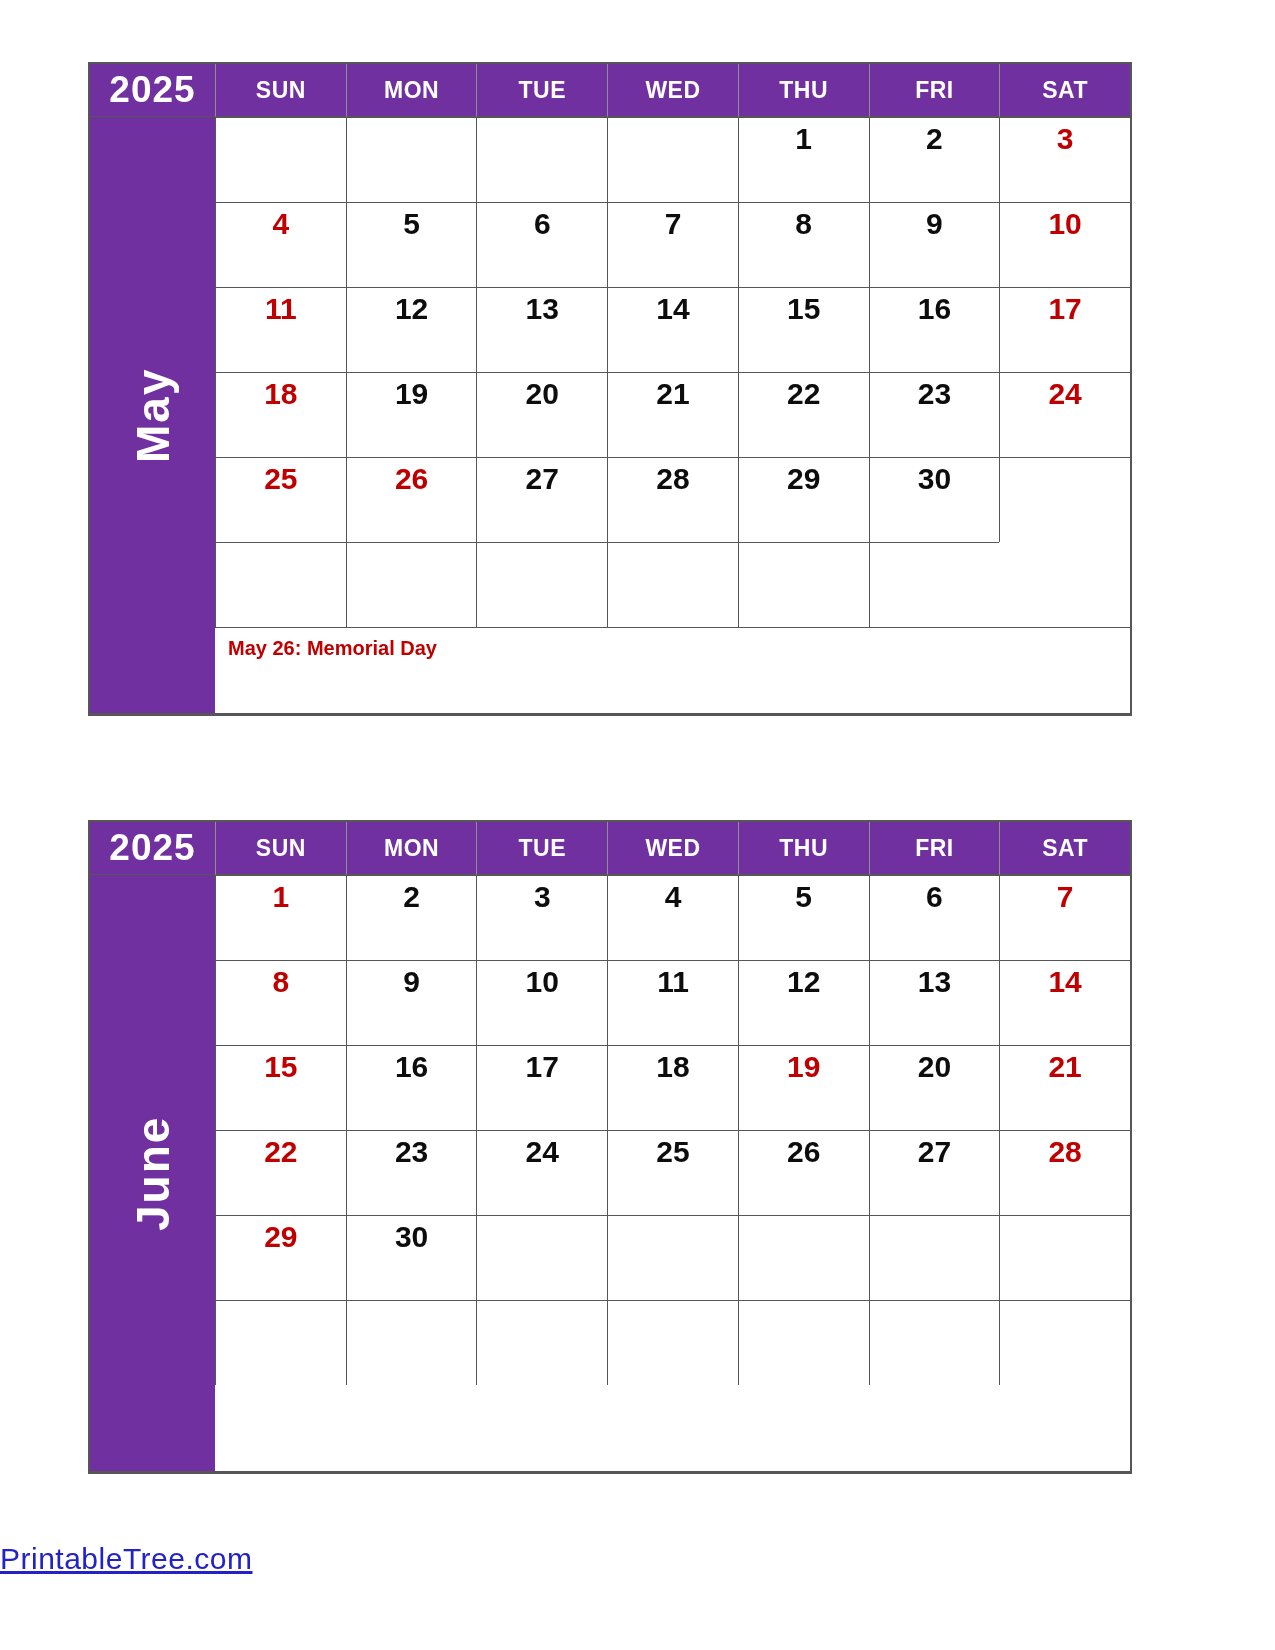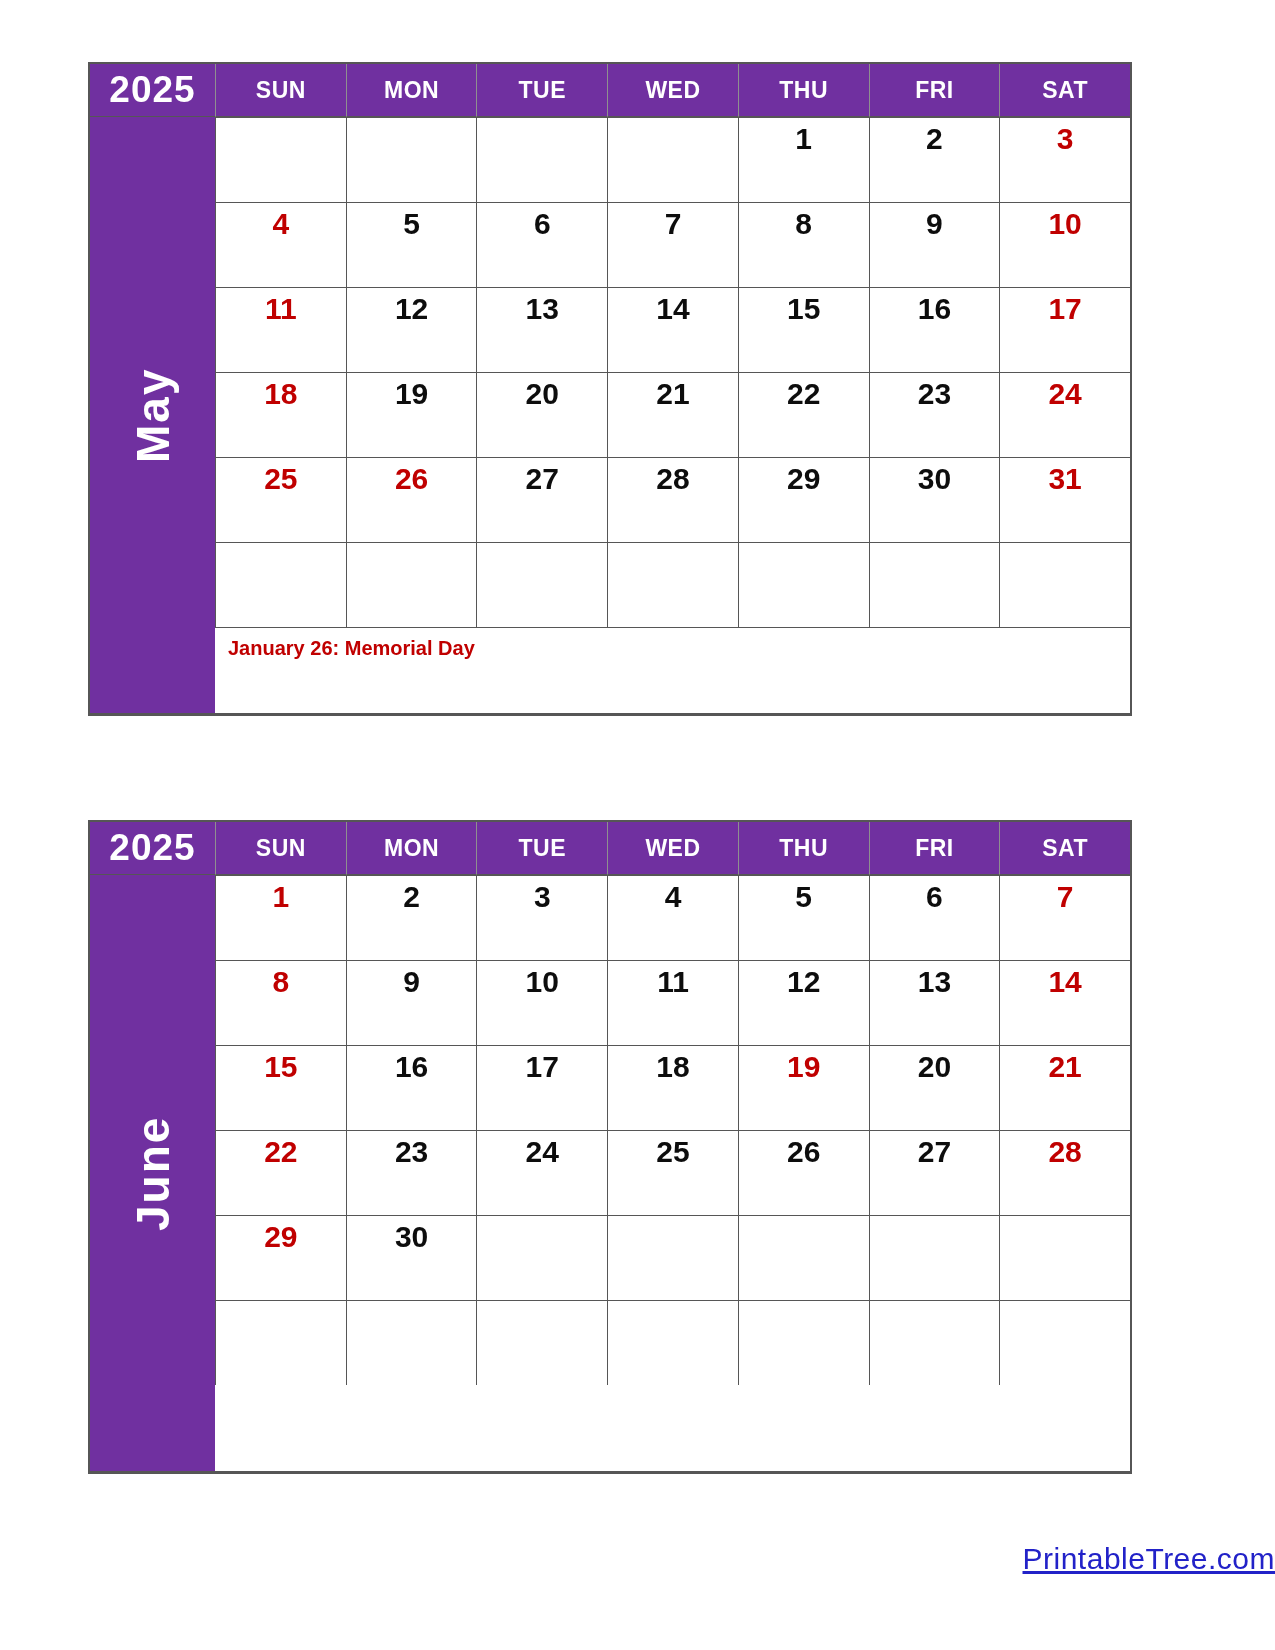--- a/index.html
+++ b/index.html
@@ -34,21 +34,21 @@
     font-weight:bold;font-size:30px;color:#0d0d0d;
     display:flex;justify-content:center;align-items:flex-start;
     padding-top:4px;box-sizing:border-box;
   }
   .dcell.red{color:var(--red,#C00000);}
   .note{
     grid-column:2 / 9;border-top:1px solid #565656;
     color:var(--red,#C00000);font-weight:bold;font-size:20px;
     padding:9px 0 0 13px;box-sizing:border-box;text-align:left;
   }
-  .footer{position:absolute;top:1542px;left:0;width:100%;text-align:right;}
+  .footer{position:absolute;top:1542px;left:0;width:100%;text-align:left;}
   .footer a{
     color:var(--link,#2222C8);font-size:30px;font-weight:400;
     text-decoration:underline;letter-spacing:.5px;
   }
 </style>
 </head>
 <body>
 
 <div class="page">
   <section class="calendar" style="top:62px">
@@ -88,29 +88,28 @@
       <div class="dcell">21</div>
       <div class="dcell">22</div>
       <div class="dcell">23</div>
       <div class="dcell red">24</div>
       <div class="dcell red">25</div>
       <div class="dcell red">26</div>
       <div class="dcell">27</div>
       <div class="dcell">28</div>
       <div class="dcell">29</div>
       <div class="dcell">30</div>
-      <div class="dcell red">31</div>
       <div class="dcell"></div>
       <div class="dcell"></div>
       <div class="dcell"></div>
       <div class="dcell"></div>
       <div class="dcell"></div>
       <div class="dcell"></div>
       <div class="dcell"></div>
-      <div class="note">January 26: Memorial Day</div>
+      <div class="note">May 26: Memorial Day</div>
     </section>
   <section class="calendar" style="top:820px">
       <div class="hcell year">2025</div>
       <div class="hcell wday">SUN</div>
       <div class="hcell wday">MON</div>
       <div class="hcell wday">TUE</div>
       <div class="hcell wday">WED</div>
       <div class="hcell wday">THU</div>
       <div class="hcell wday">FRI</div>
       <div class="hcell wday">SAT</div>

